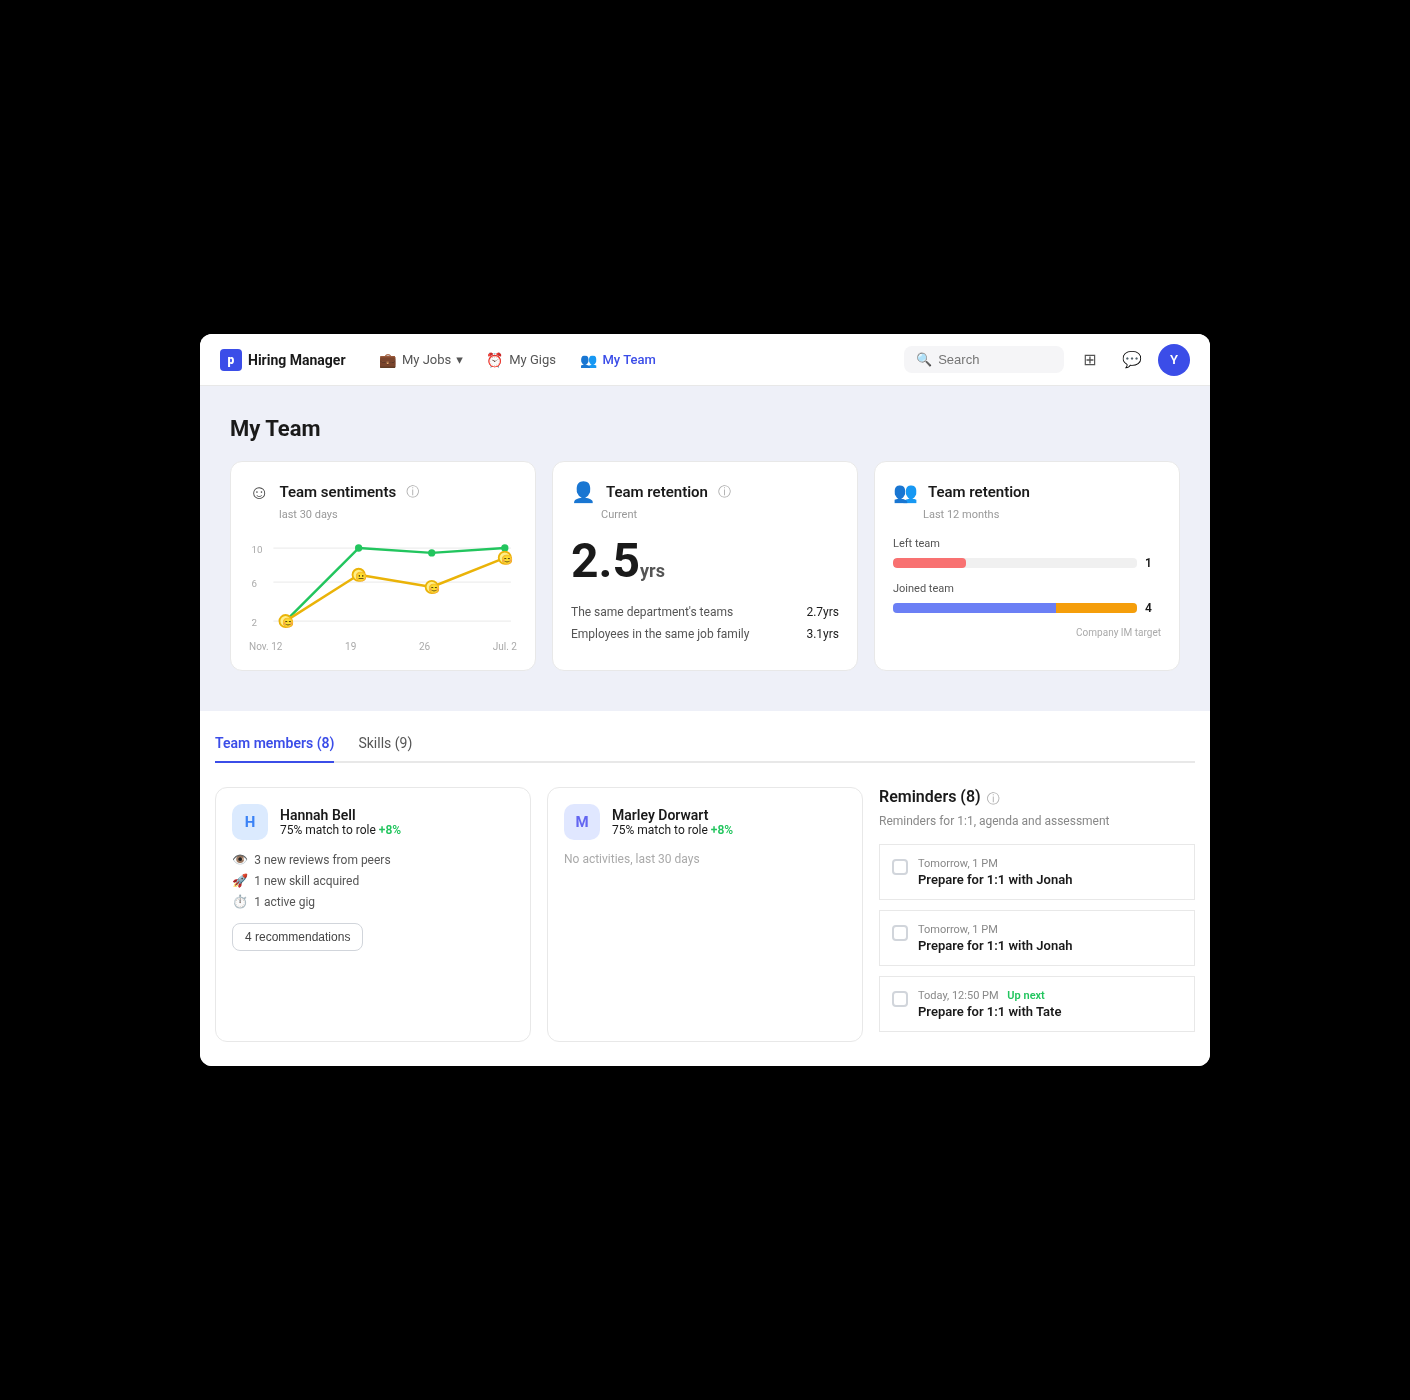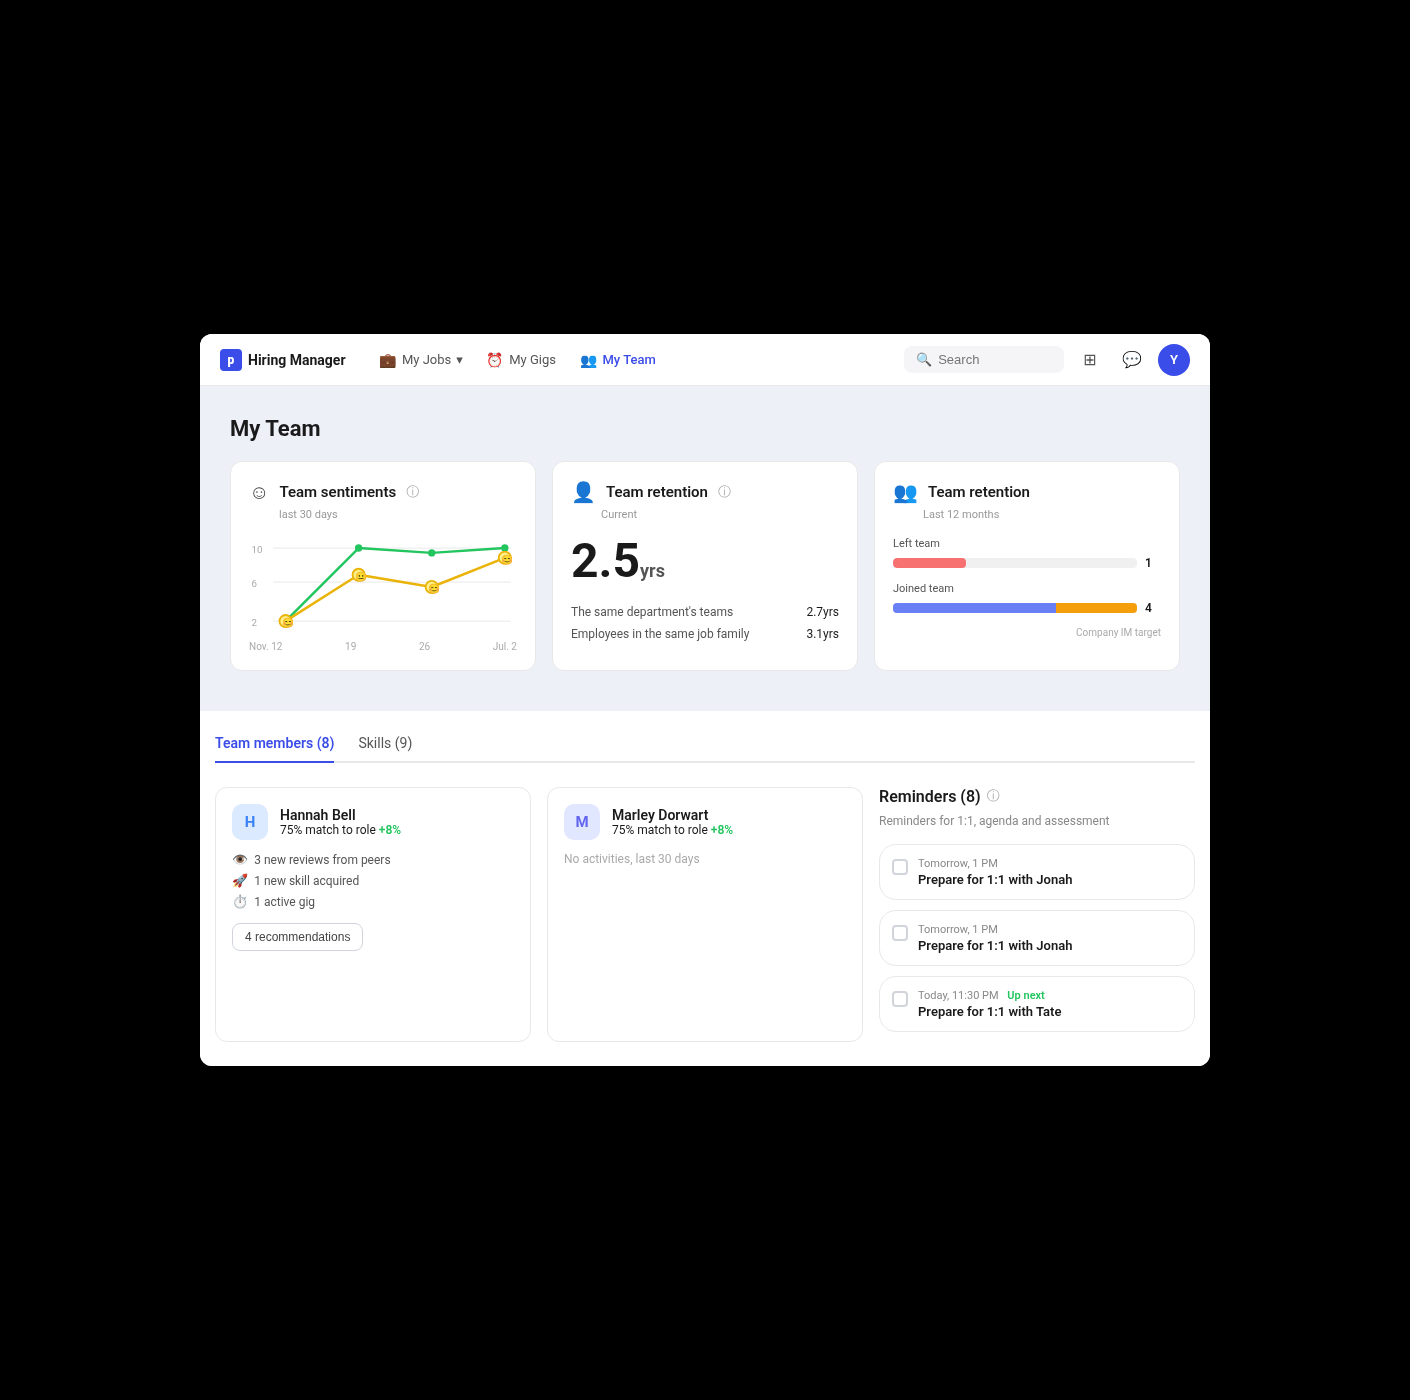--- a/index.html
+++ b/index.html
@@ -347,21 +347,21 @@
       font-size: 12px;
       color: #888;
       margin-bottom: 16px;
     }
     .reminder-item {
       display: flex;
       align-items: flex-start;
       gap: 10px;
       padding: 12px;
       border: 1px solid #e8e8e8;
-      border-radius: 17px;
+      border-radius: 0;
       margin-bottom: 10px;
     }
     .reminder-checkbox {
       width: 16px;
       height: 16px;
       border: 2px solid #d1d5db;
       border-radius: 4px;
       margin-top: 2px;
       flex-shrink: 0;
       cursor: pointer;
@@ -568,21 +568,21 @@
             <div class="member-match">
               <span class="match-pct">75% match to role</span>
               <span class="match-plus">+8%</span>
             </div>
           </div>
         </div>
         <div class="no-activity">No activities, last 30 days</div>
       </div>
 
       <div class="reminders-col">
-        <div style="display:flex; align-items:flex-start; gap:6px; margin-bottom:4px;">
+        <div style="display:flex; align-items:center; gap:6px; margin-bottom:4px;">
           <span class="reminders-title">Reminders (8)</span>
           <span class="info-icon">ⓘ</span>
         </div>
         <div class="reminders-subtitle">Reminders for 1:1, agenda and assessment</div>
 
         <div class="reminder-item">
           <div class="reminder-checkbox"></div>
           <div class="reminder-content">
             <div class="reminder-time">Tomorrow, 1 PM</div>
             <div class="reminder-title">Prepare for 1:1 with Jonah</div>
@@ -594,21 +594,21 @@
           <div class="reminder-content">
             <div class="reminder-time">Tomorrow, 1 PM</div>
             <div class="reminder-title">Prepare for 1:1 with Jonah</div>
           </div>
         </div>
 
         <div class="reminder-item">
           <div class="reminder-checkbox"></div>
           <div class="reminder-content">
             <div class="reminder-time">
-              <span>Today, 11:30 PM</span>
+              <span>Today, 12:50 PM</span>
               <span class="reminder-up-next">Up next</span>
             </div>
             <div class="reminder-title">Prepare for 1:1 with Tate</div>
           </div>
         </div>
       </div>
     </div>
   </div>
 
 </div>

